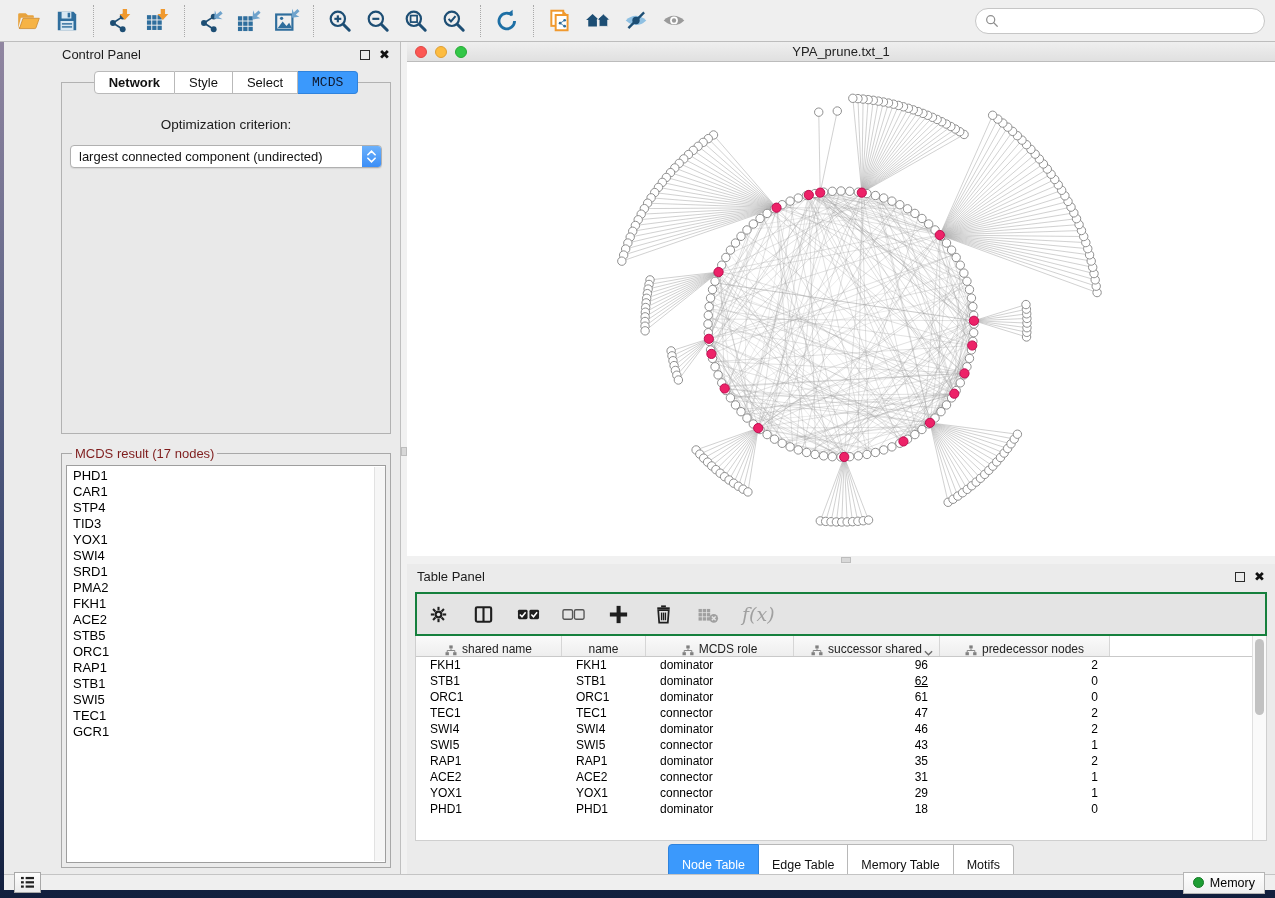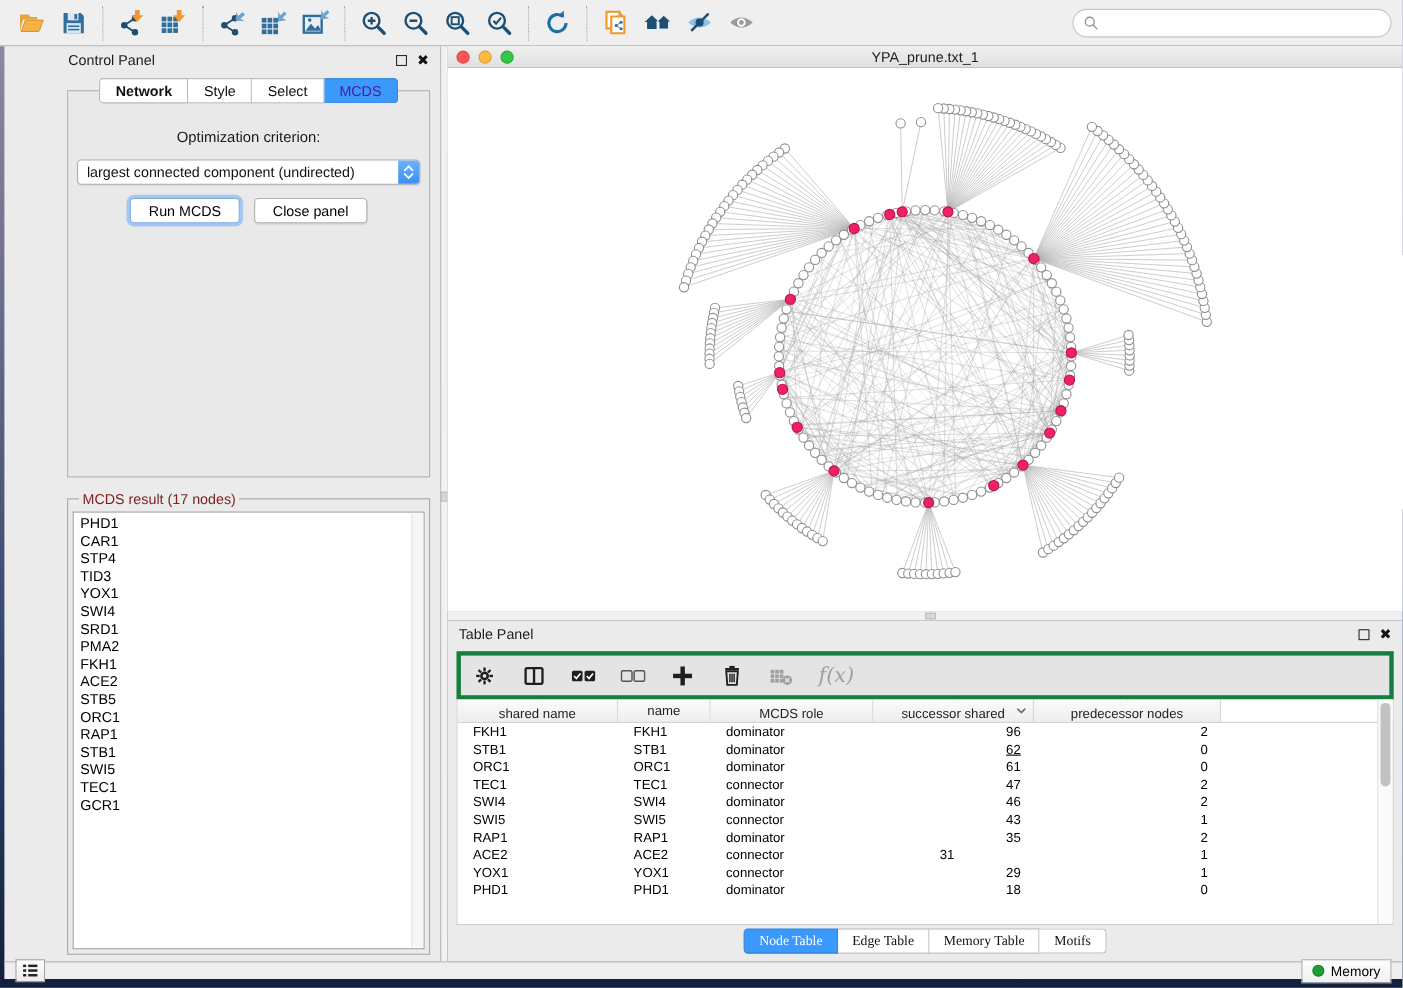--- a/index.html
+++ b/index.html
@@ -29,21 +29,21 @@
   .control-panel { width:397px; background:#ebebeb; border-right:1px solid #bfbfbf; display:flex; flex-direction:column; flex:0 0 auto;padding-left:48px; }
   .panel-titlebar { height:25px; display:flex; align-items:center; padding:0 10px; flex:0 0 auto; }
   .panel-title { font-size:13px; color:#1c1c1c; }
   .panel-title-icons { margin-left:auto; display:flex; align-items:center; gap:9px; }
   .float-icon { width:10px; height:10px; border:1.6px solid #2a2a2a; display:inline-block; cursor:pointer; }
   .close-icon { font-size:13px; font-weight:bold; color:#111; cursor:pointer; line-height:10px; }
   .cp-tabs { display:flex; justify-content:center; position:relative; z-index:2; margin-top:4px; flex:0 0 auto; }
   .cp-tab { background:#fff; border:1px solid #b9b9b9; border-left:none; padding:3px 14px; font-size:13px; cursor:pointer; color:#111; }
   .cp-tab:first-child { border-left:1px solid #b9b9b9; border-radius:4px 0 0 4px;font-weight:bold; }
   .cp-tab:last-child { border-radius:0 4px 4px 0; }
-  .cp-tab.active { background:#3b99fc; border-color:#2f83dd; color:#4c1d95; }
+  .cp-tab.active { background:#3b99fc; border-color:#2f83dd; color:#0f172a;font-family:Liberation Mono, monospace; }
   .cp-pane { margin:-12px 9px 0 9px; border:1px solid #b2b2b2; background:#e9e9e9; height:352px; padding-top:34px; display:flex; flex-direction:column; align-items:center; flex:0 0 auto; }
   .opt-label { font-size:13.5px; margin-bottom:13px; color:#1a1a1a; }
   .mac-select { width:312px; height:23px; background:#fff; border:1px solid #b0b0b0; border-radius:4px; display:flex; align-items:center; cursor:pointer; box-shadow:0 1px 1px rgba(0,0,0,.08); }
   .mac-select .sel-text { flex:1; padding:0 8px; font-size:13px; white-space:nowrap; overflow:hidden; }
   .sel-stepper { width:19px; height:21px; background:linear-gradient(#6cb1fb,#3b8ef7); border-radius:0 3px 3px 0; display:flex; flex-direction:column; align-items:center; justify-content:center; gap:1px; }
   .sel-stepper svg { display:block; }
   .cp-buttons { display:flex; gap:13px; margin-top:12px; }
   .mac-btn { background:#fff; border:1px solid #b0b0b0; border-radius:4px; height:23px; padding:0 16px; font-size:13px; font-family:inherit; cursor:pointer; box-shadow:0 1px 1px rgba(0,0,0,.08); }
   .mac-btn.focused { box-shadow:0 0 0 3px #a5c8f2; border-color:#7eaede; }
   .result-fieldset { margin:12px 9px 6px 9px; border:1px solid #a8a8a8; flex:1; display:flex; flex-direction:column; min-height:0; padding:4px; background:#ebebeb; }
@@ -67,38 +67,38 @@
   .light { width:12px; height:12px; border-radius:50%; }
   .light.red { background:#fc5753; border:1px solid #df4744; }
   .light.yellow { background:#fdbc40; border:1px solid #de9f34; }
   .light.green { background:#33c748; border:1px solid #27aa35; }
   .net-title { position:absolute; left:0; right:0; text-align:center; font-size:13px; color:#222; }
   .net-canvas { flex:1; background:#fff; position:relative; overflow:hidden; }
   .net-canvas svg { position:absolute; left:0; top:0; }
 
   
   .table-panel { flex:1; background:#ebebeb; display:flex; flex-direction:column; min-height:0; }
-  .tp-toolbar { margin:3px 8px 0 8px; height:44px; background:#e4e4e4; border:4px solid #15803d; display:flex; align-items:center; padding:0 10px; gap:22px; flex:0 0 auto; }
+  .tp-toolbar { margin:3px 8px 0 8px; height:44px; background:#e4e4e4; border:2px solid #15803d; display:flex; align-items:center; padding:0 10px; gap:22px; flex:0 0 auto; }
   .tp-icon { display:flex; align-items:center; justify-content:center; background:none; border:none; cursor:pointer; height:30px; }
   .tp-icon.disabled { cursor:default; }
   .fx-label { font-family:"DejaVu Serif", serif; font-style:italic; font-size:19px; color:#a0a0a0; }
   .tp-table { margin:0 8px; flex:1; background:#fff; border:1px solid #cfcfcf; border-top:none; position:relative; overflow:hidden; display:flex; flex-direction:column; }
   .thead { display:flex; flex:0 0 auto; height:21px; border-bottom:1px solid #c9c9c9; background:#f3f3f3; }
-  .th { display:flex; align-items:center; justify-content:center; gap:5px; font-size:12px; color:#222; border-right:1px solid #d6d6d6; background:linear-gradient(#fafafa,#eeeeee); position:relative;flex-direction:column; }
+  .th { display:flex; align-items:flex-end; justify-content:center; gap:5px; font-size:12px; color:#222; border-right:1px solid #d6d6d6; background:linear-gradient(#fafafa,#eeeeee); position:relative; }
   .th.filler { background:#fff; border-right:none; flex:1; }
   .th .sort { position:absolute; right:6px; }
   .tbody { flex:1; overflow:hidden; position:relative; }
   .tr { display:flex; height:16px; align-items:center; }
   .td { font-size:12px; color:#000; white-space:nowrap; overflow:hidden; }
   .td.l { padding-left:14px; text-align:left; }
   .td.r { padding-right:12px; text-align:right; }
   .table-scroll { position:absolute; right:0; top:0; bottom:0; width:14px; background:#fafafa; border-left:1px solid #e0e0e0; }
   .table-scroll .thumb { position:absolute; left:2px; right:2px; top:3px; height:76px; background:#c2c2c2; border-radius:6px; }
   .tp-tabs { height:33px; display:flex; align-items:flex-start; justify-content:center; padding-top:3px; flex:0 0 auto; }
-  .tp-tab { background:#fff; border:1px solid #b8b8b8; border-left:none; padding:3px 13px; font-size:12.5px; cursor:pointer;font-family:Liberation Serif, serif; }
+  .tp-tab { background:#fff; border:1px solid #b8b8b8; border-left:none; padding:13px 13px; font-size:12.5px; cursor:pointer; }
   .tp-tab:first-child { border-left:1px solid #b8b8b8; border-radius:4px 0 0 4px; }
   .tp-tab:last-child { border-radius:0 4px 4px 0; }
   .tp-tab.active { background:#3b99fc; border-color:#2f83dd; color:#fff; }
 
   
   .status-bar { height:16px; background:#efefef; border-top:1px solid #c4c4c4; display:flex; align-items:center; padding:0 10px; margin-left:4px; flex:0 0 auto; }
   .status-list-btn { width:27px; height:21px; background:linear-gradient(#fdfdfd,#ececec); border:1px solid #a8a8a8; display:flex; align-items:center; justify-content:center; cursor:pointer; }
   .memory-btn { margin-left:auto; height:22px; background:linear-gradient(#fdfdfd,#f0f0f0); border:1px solid #b5b5b5; display:flex; align-items:center; gap:6px; padding:0 9px; font-size:12.5px; cursor:pointer; }
   .memory-dot { width:11px; height:11px; border-radius:50%; background:#1e9e34; border:1px solid #157a26; }
 </style>
@@ -310,24 +310,20 @@
         <div class="mac-select">
           <span class="sel-text">largest connected component (undirected)</span>
           <span class="sel-stepper">
             <svg width="9" height="6" viewBox="0 0 10 6">
                 <path d="M1 5 L5 1 L9 5" fill="none" stroke="#fff" stroke-width="1.8" stroke-linecap="round"></path>
               </svg>
             <svg width="9" height="6" viewBox="0 0 10 6">
                 <path d="M1 1 L5 5 L9 1" fill="none" stroke="#fff" stroke-width="1.8" stroke-linecap="round"></path>
               </svg>
           </span>
-        </div>
-        <div class="cp-buttons">
-          <button class="mac-btn focused">Run MCDS</button>
-          <button class="mac-btn">Close panel</button>
         </div>
       </div>
       <fieldset class="result-fieldset">
         <legend>MCDS result (17 nodes)</legend>
         <div class="result-listbox">
           <div class="result-list" id="result-list">
               <div class="result-item">PHD1</div>
               <div class="result-item">CAR1</div>
               <div class="result-item">STP4</div>
               <div class="result-item">TID3</div>
@@ -1267,21 +1263,21 @@
                 <div class="td l" style="flex: 0 0 146px; width: 146px;">RAP1</div>
                 <div class="td l" style="flex: 0 0 84px; width: 84px;">RAP1</div>
                 <div class="td l" style="flex: 0 0 148px; width: 148px;">dominator</div>
                 <div class="td r" style="flex: 0 0 146px; width: 146px;">35</div>
                 <div class="td r" style="flex: 0 0 170px; width: 170px;">2</div>
               </div>
               <div class="tr">
                 <div class="td l" style="flex: 0 0 146px; width: 146px;">ACE2</div>
                 <div class="td l" style="flex: 0 0 84px; width: 84px;">ACE2</div>
                 <div class="td l" style="flex: 0 0 148px; width: 148px;">connector</div>
-                <div class="td r" style="flex: 0 0 146px; width: 146px; text-align: center;">31</div>
+                <div class="td r" style="flex: 0 0 146px; width: 146px;">31</div>
                 <div class="td r" style="flex: 0 0 170px; width: 170px;">1</div>
               </div>
               <div class="tr">
                 <div class="td l" style="flex: 0 0 146px; width: 146px;">YOX1</div>
                 <div class="td l" style="flex: 0 0 84px; width: 84px;">YOX1</div>
                 <div class="td l" style="flex: 0 0 148px; width: 148px;">connector</div>
                 <div class="td r" style="flex: 0 0 146px; width: 146px;">29</div>
                 <div class="td r" style="flex: 0 0 170px; width: 170px;">1</div>
               </div>
               <div class="tr">

